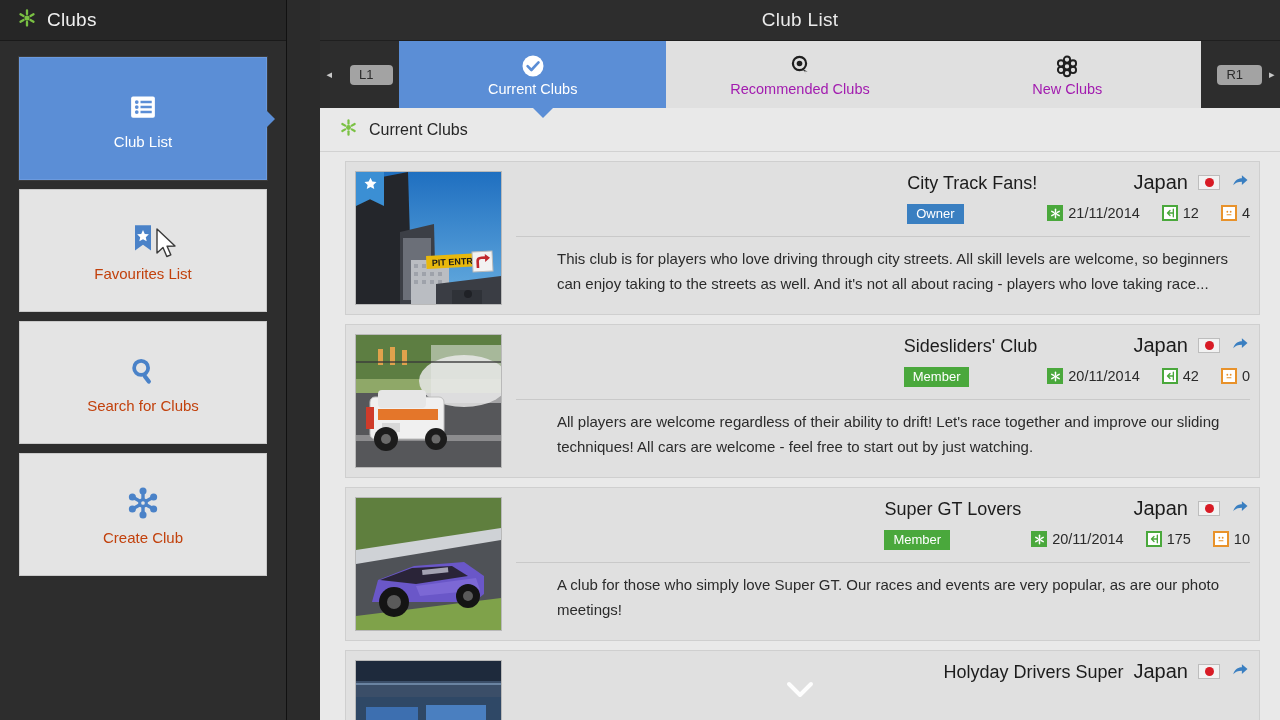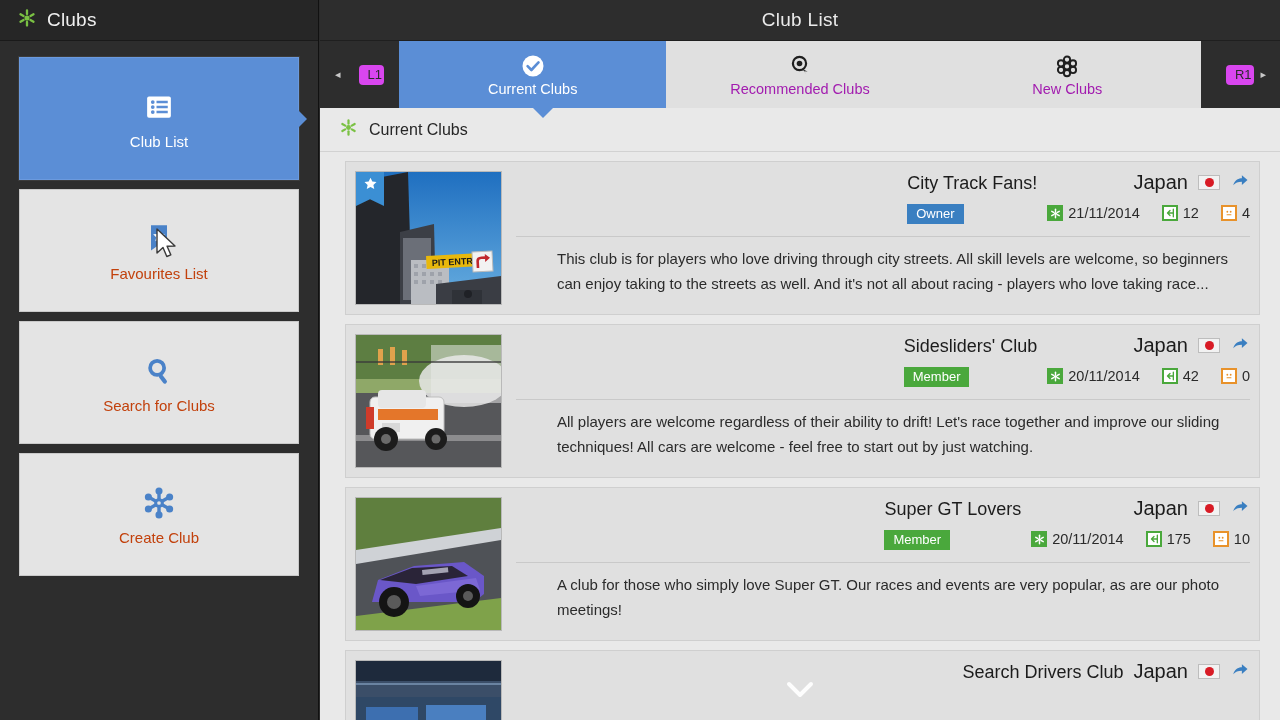--- a/index.html
+++ b/index.html
@@ -8,21 +8,21 @@
     overflow: hidden;
     background: #2b2b2b;
     font-family: "Liberation Sans", sans-serif;
     -webkit-font-smoothing: antialiased;
   }
   #app { position: relative; width: 1280px; height: 720px; }
 
   
   .sidebar {
     position: absolute; left: 0; top: 0;
-    width: 319px; height: 720px;
+    width: 287px; height: 720px;
     background: #2d2d2d;
     border-right: 1px solid #111;
   }
   .sidebar-header {
     height: 41px;
     background: #262626;
     border-bottom: 1px solid #1a1a1a;
     display: flex; align-items: center;
     padding-left: 17px;
   }
@@ -74,23 +74,23 @@
   .topbar .page-title { color:#eaeaea; font-size:19px; letter-spacing:.3px; }
 
   .tabbar { position: relative; height: 67px; background:#2d2d2d; display:flex; align-items:stretch; }
   .tab-edge {
     width: 79px; background:#2d2d2d;
     display:flex; align-items:center; justify-content:center; gap:7px;
     color:#b9b9b9;
   }
   .tab-edge.right { justify-content:center; }
   .bumper {
-    background:#d946ef; color:#2b2b2b;
+    background:#a3a3a3; color:#2b2b2b;
     font-size:13px; border-radius:4px;
-    padding: 3px 2px 4px 9px; line-height:1;
+    padding: 3px 19px 4px 9px; line-height:1;
     font-family:"Liberation Sans", sans-serif;
     margin-left:11px;
   }
   .arrow-sm { color:#c8c8c8; font-size:11px; line-height:1; }
 
   .tabs { flex: 1; display:flex; align-items:stretch; background:#e0e0e0; }
   .tab {
     flex:1; display:flex; flex-direction:column;
     align-items:center; justify-content:center;
     color:#a21caf; font-size:14.5px; gap:3px; position:relative;
@@ -638,21 +638,21 @@
             <rect x="10" y="46" width="52" height="20" fill="#3d6fb0"></rect>
             <rect x="70" y="44" width="60" height="16" fill="#4a7fc0"></rect>
             <g fill="#8aa7c8" opacity=".6">
                 <rect x="0" y="22" width="145" height="2"></rect>
               </g>
           </svg>
         </div>
         <div class="card-body">
           <div class="card-row1">
             <div>
-              <div class="club-name">Search Drivers Club</div>
+              <div class="club-name">Holyday Drivers Super</div>
             </div>
             <div class="meta-right">
               <div class="meta-top">
                 <span class="country">Japan</span>
                 <span class="flag-jp">
                     <i></i>
                   </span>
                 <span class="share-ic">
                   <svg width="20" height="18" viewBox="0 0 24 24">
                       <path d="M3 19 C5 11 11 9.5 14.5 9.5 L14.5 5.5 L22 12 L14.5 18.5 L14.5 14.3 C9.5 14.3 5.6 15.7 3 19 Z" fill="#3a7fc1"></path>

